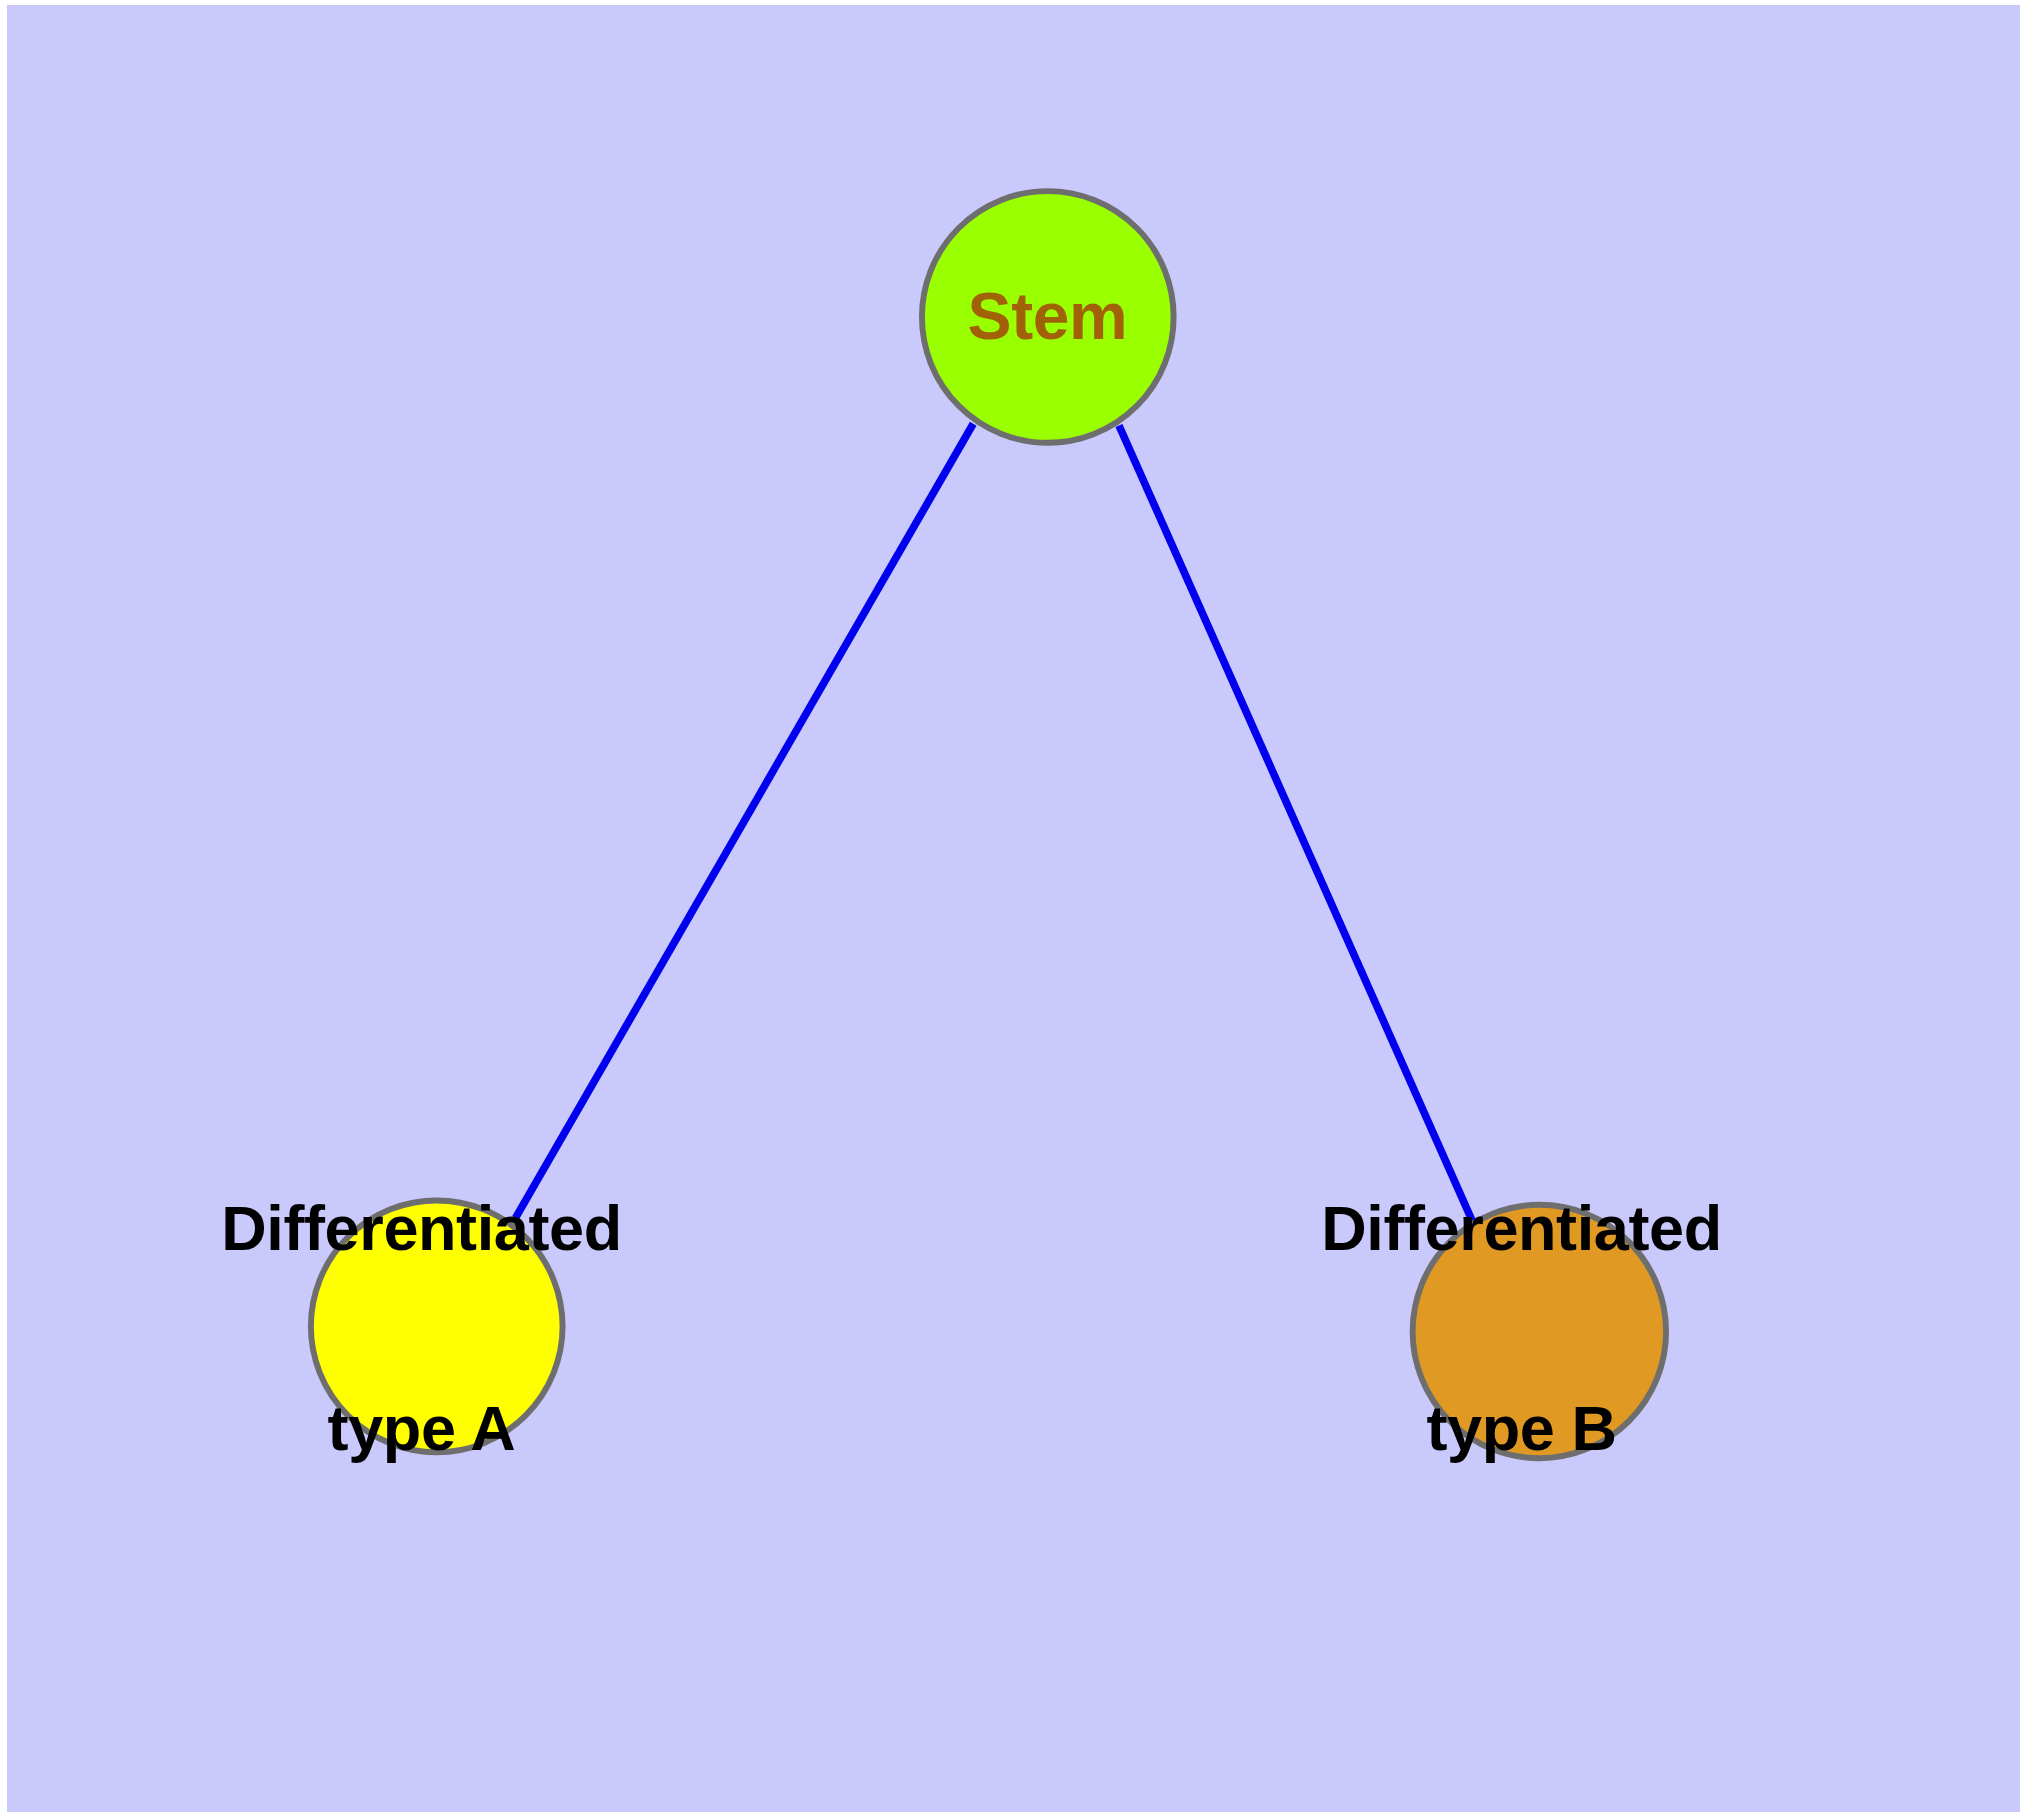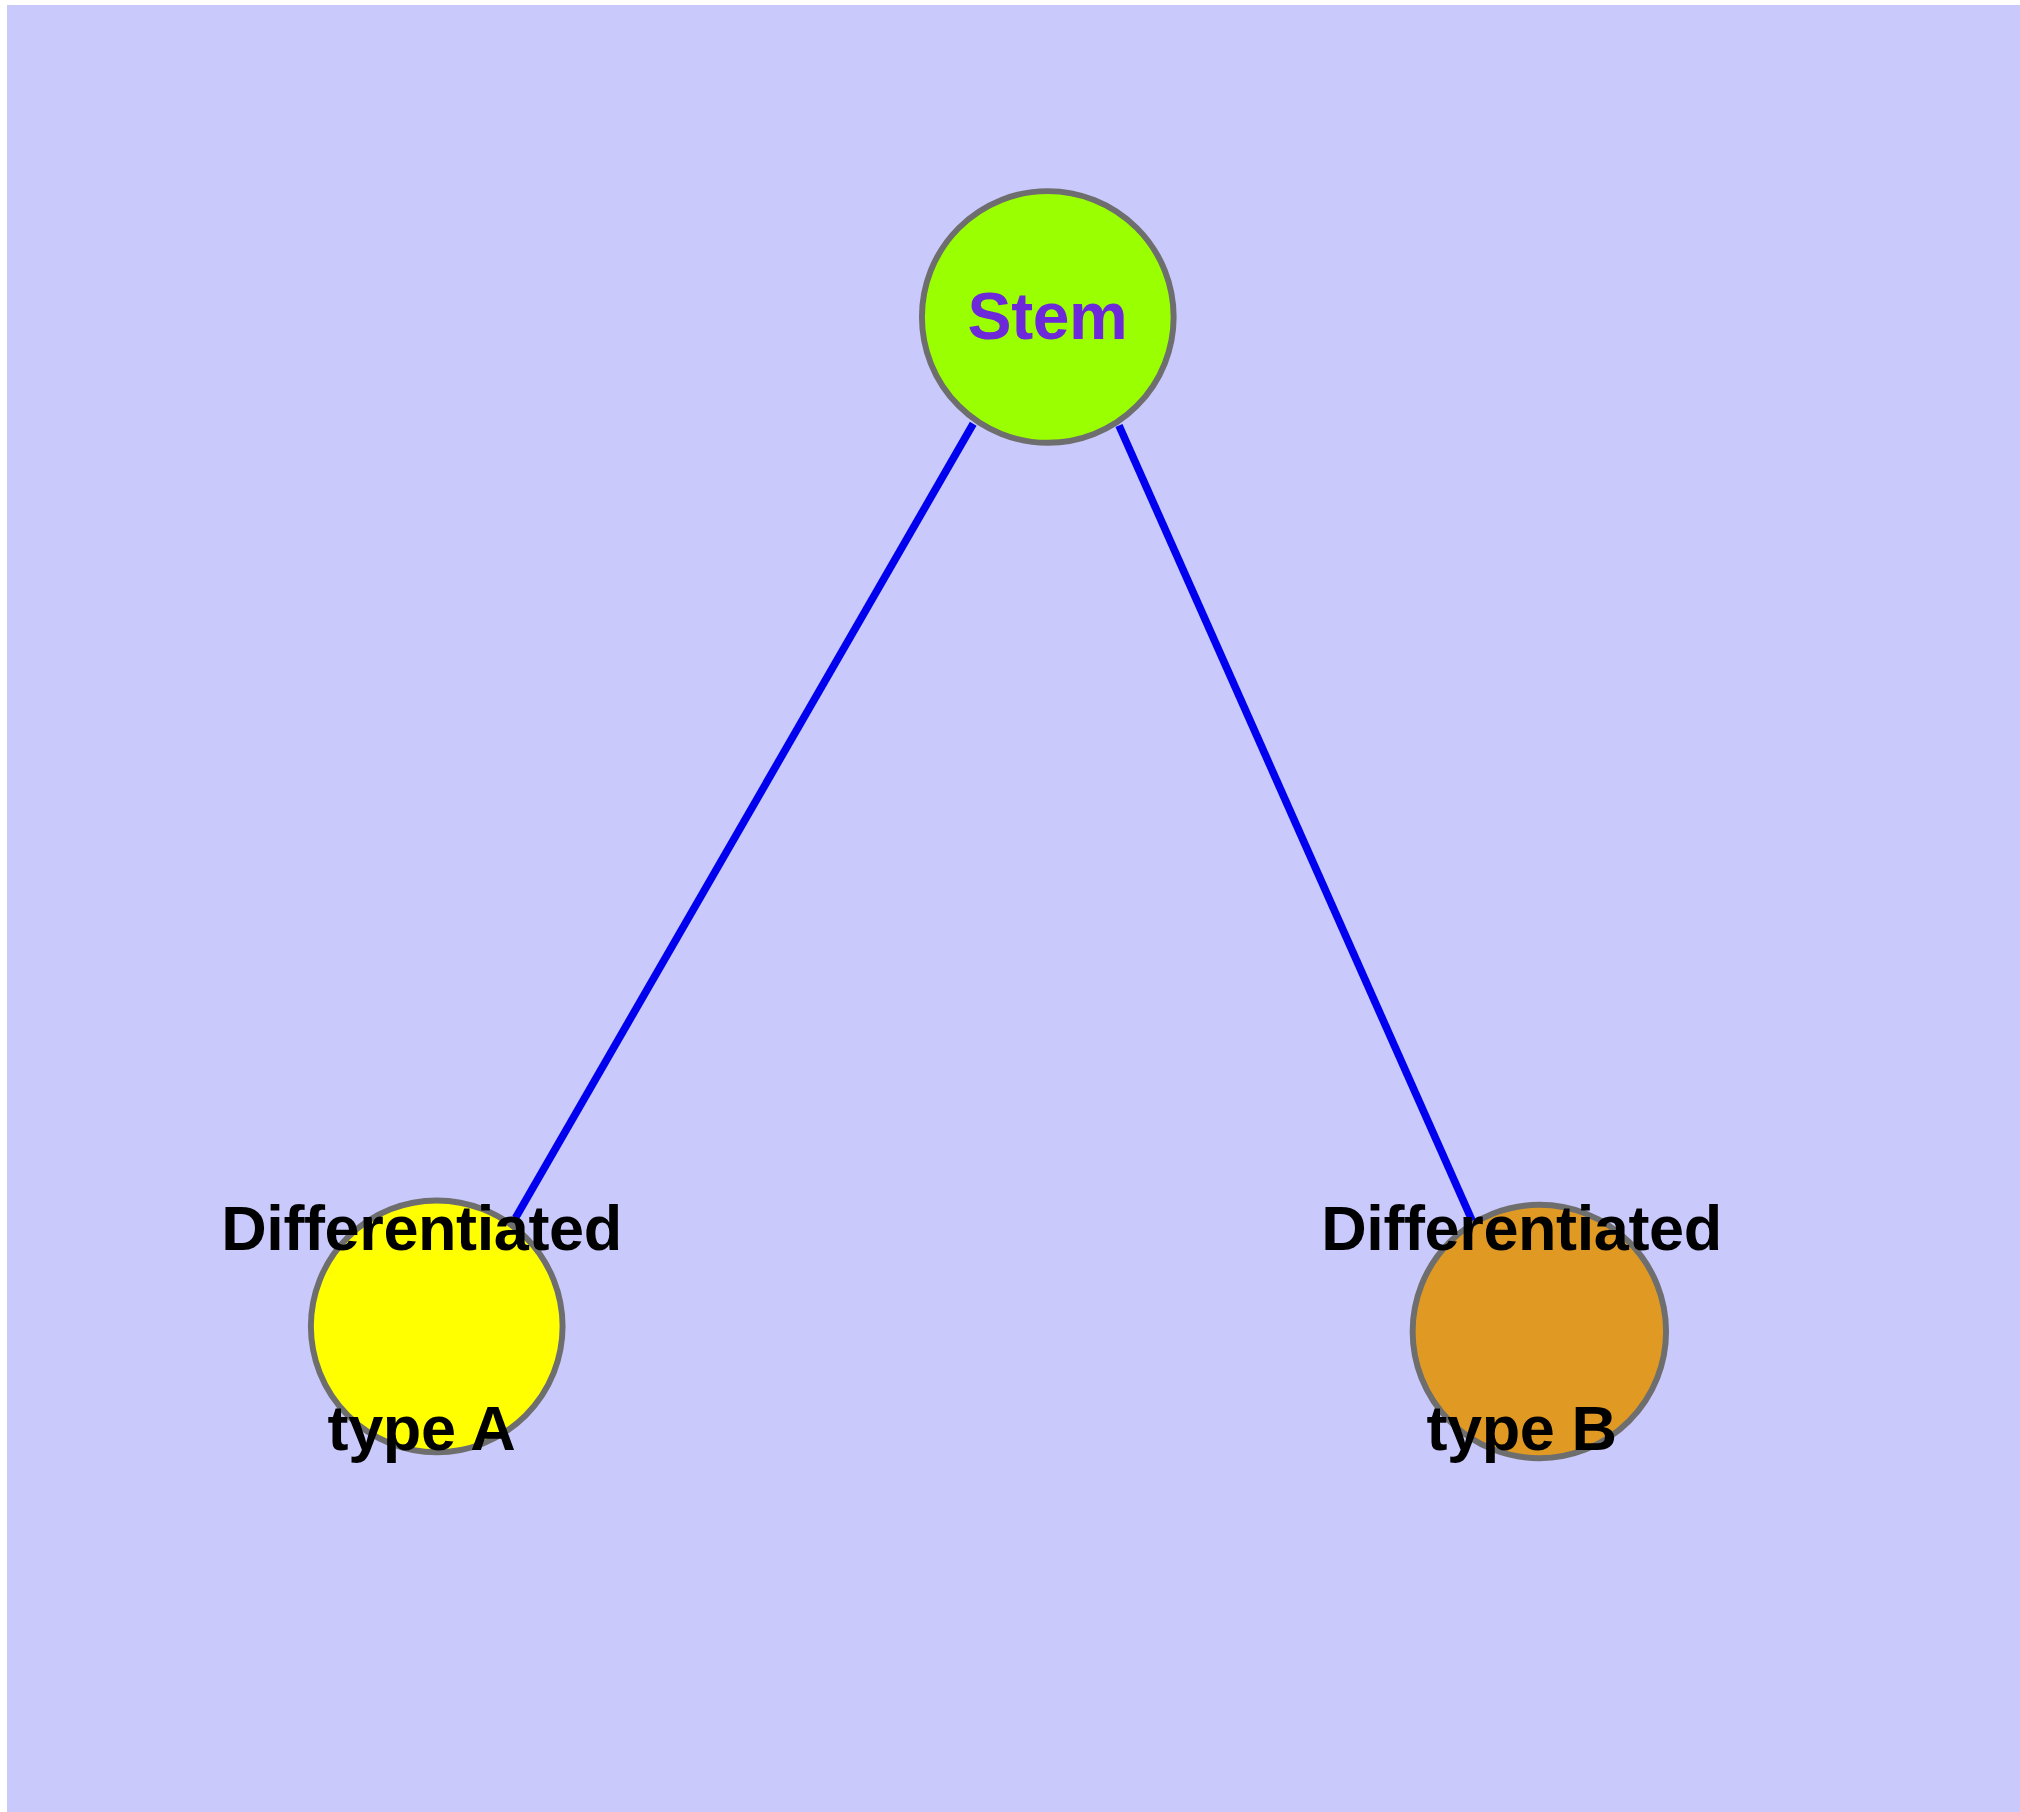--- a/index.html
+++ b/index.html
@@ -72,21 +72,21 @@
       <line id="edge-stem-diff-b" x1="1320" y1="502" x2="1737" y2="1441" stroke="#0000ee" stroke-width="9" stroke-linecap="butt"></line>
     </g>
 
     <g>
       <circle id="node-stem" cx="1236" cy="374" r="148.5" fill="#9aff00" stroke="#6e6e6e" stroke-width="7"></circle>
       <circle id="node-diff-a" cx="515" cy="1565" r="148.5" fill="#ffff00" stroke="#6e6e6e" stroke-width="7"></circle>
       <circle id="node-diff-b" cx="1816" cy="1571" r="149.5" fill="#e09a23" stroke="#6e6e6e" stroke-width="7"></circle>
     </g>
   </svg>
 
-  <div class="node-label label-stem" id="label-stem" style="left: 539px; top: 142px; width: 1017px; color: #6d28d9;">
+  <div class="node-label label-stem" id="label-stem" style="left: 539px; top: 142px; width: 1017px; color: #a16207;">
     <span class="label-line">Stem</span>
   </div>
 
   <div class="node-label label-child" id="label-diff-a" style="left: -87px; top: 1061px; width: 1017px; color: rgb(0, 0, 0);">
     <span class="label-line">Differentiated</span>
     <span class="label-line">type A</span>
   </div>
 
   <div class="node-label label-child" id="label-diff-b" style="left: 1013px; top: 1061px; width: 1017px; color: rgb(0, 0, 0);">
     <span class="label-line">Differentiated</span>

